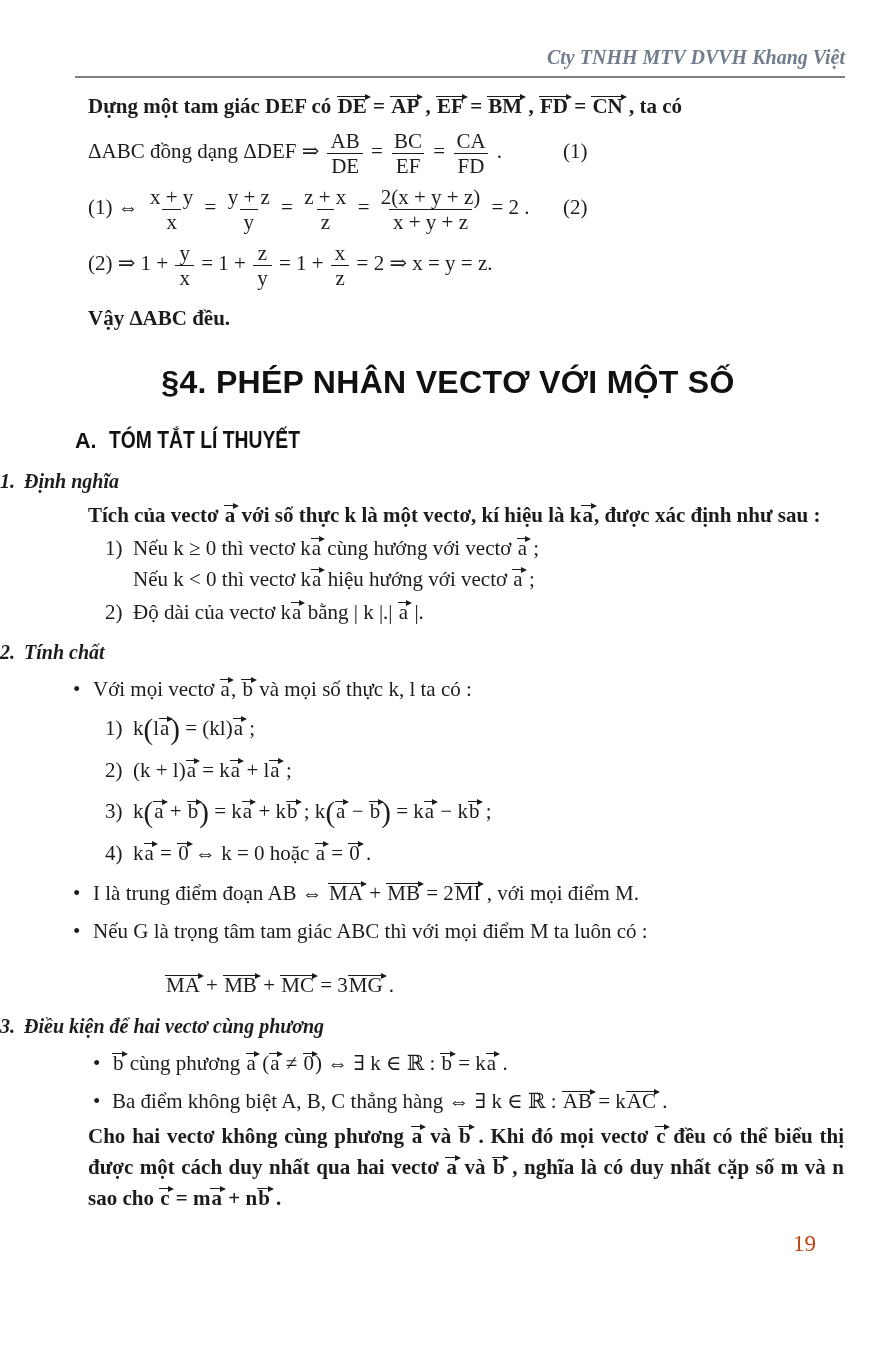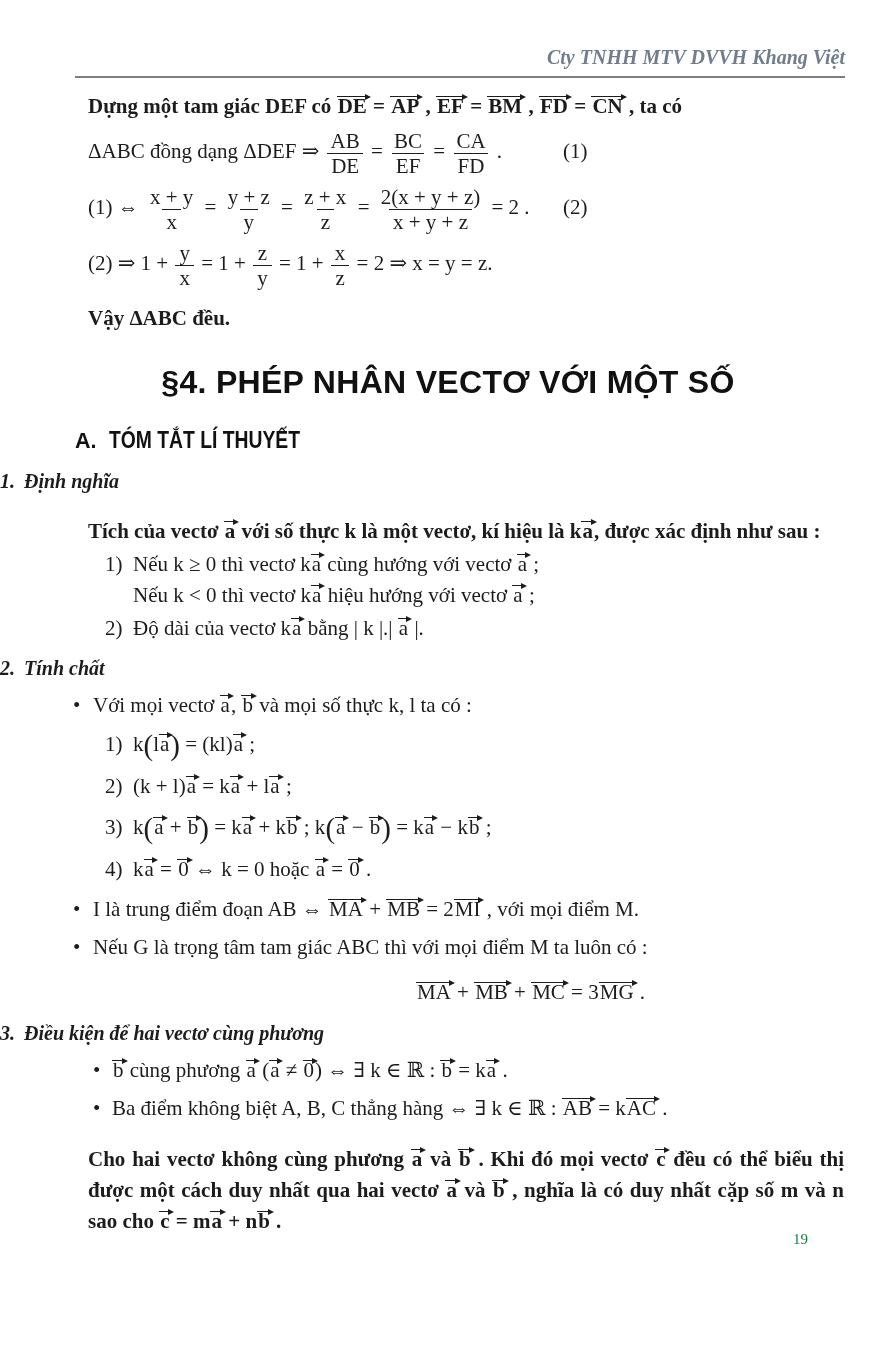--- a/index.html
+++ b/index.html
@@ -44,27 +44,27 @@
   .parta{margin:26px 0 0 75px;font-family:"Liberation Sans","DejaVu Sans",sans-serif;font-weight:700;
          font-size:21.5px;color:#111;white-space:nowrap;}
   .parta .num{margin-right:12px;}
   .parta .title{display:inline-block;transform:scaleX(0.84);transform-origin:0 50%;font-size:23px;letter-spacing:0;}
   
   [data-name="solution-section"]{margin-top:13px;}
   [data-name="solution-section"] .para{margin-top:3px;}
   [data-name="solution-section"] .eq{margin-top:2px;}
   [data-name="solution-section"] .blk:last-child{margin-top:13px;}
   [data-name="theory-section"] .subhead{margin-top:9px;}
-  [data-name="theory-section"] .para{margin-top:20px;}
+  [data-name="theory-section"] .para{margin-top:4px;}
   [data-name="theory-section"] .item{margin-top:2px;}
   [data-name="theory-section"] .fitem{margin-top:5px;}
   [data-name="theory-section"] .bullet{margin-top:6px;}
-  [data-name="theory-section"] .ceq{margin-top:12px;text-align:center;}
+  [data-name="theory-section"] .ceq{margin-top:21px;}
   .subhead.first{margin-top:12px;}
-  .pgnum{position:absolute;left:793px;top:1231px;font-size:15px;color:#15803d;}
+  .pgnum{position:absolute;left:793px;top:1231px;font-size:23px;color:#c2410c;}
 </style>
 </head>
 <body>
 
 <div class="page" data-name="page">
   <div class="hdr" data-name="header-company">Cty TNHH MTV DVVH Khang Việt</div>
   <hr class="hdr-rule" data-name="header-rule">
 
   <div data-name="solution-section">
       <div data-name="text-line" class="blk para"><span data-name="line-content" class="segs"><span data-name="text-run">Dựng một tam giác DEF có </span><span data-name="vector-overline" class="vec">DE</span><span data-name="text-run"> = </span><span data-name="vector-overline" class="vec">AP</span><span data-name="text-run"> , </span><span data-name="vector-overline" class="vec">EF</span><span data-name="text-run"> = </span><span data-name="vector-overline" class="vec">BM</span><span data-name="text-run"> , </span><span data-name="vector-overline" class="vec">FD</span><span data-name="text-run"> = </span><span data-name="vector-overline" class="vec">CN</span><span data-name="text-run"> , ta có</span></span></div>

